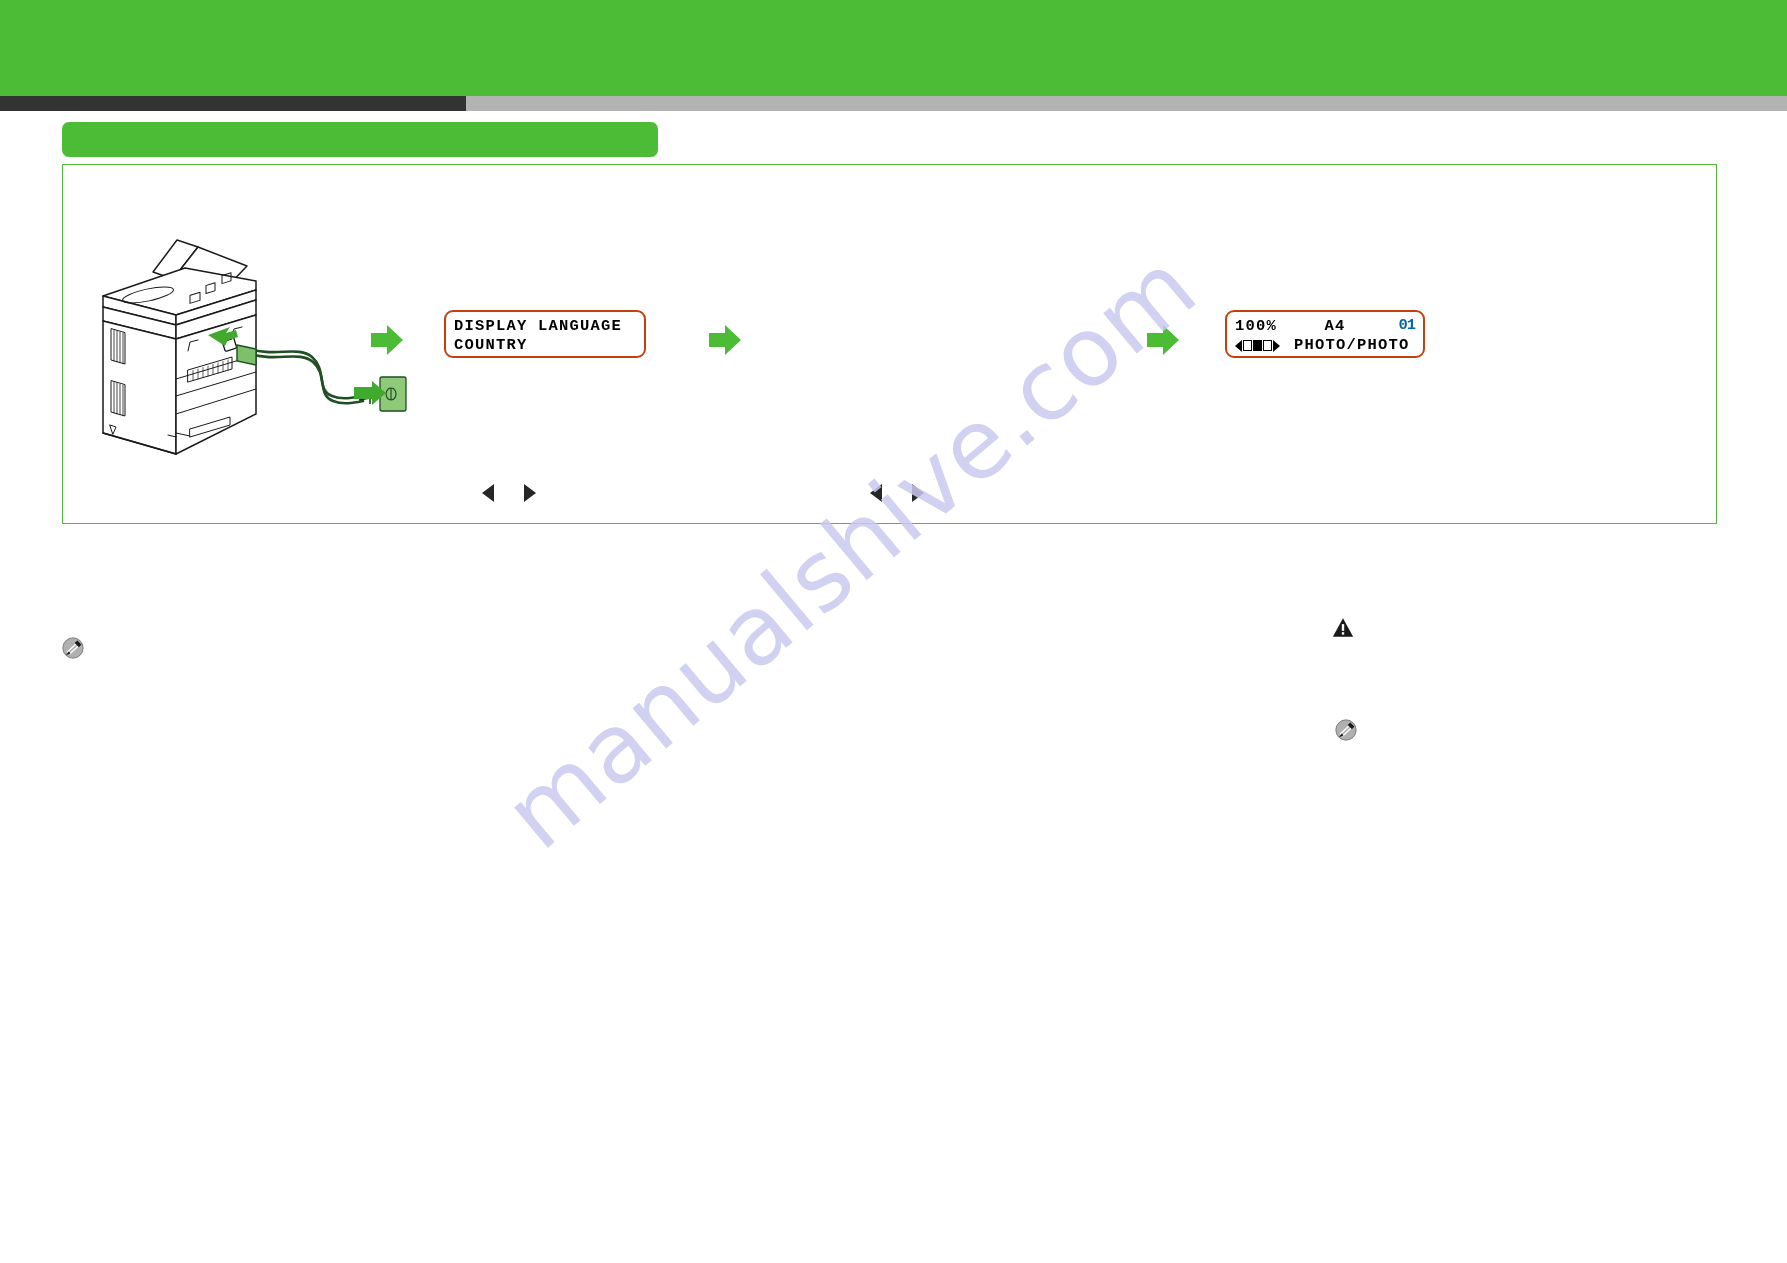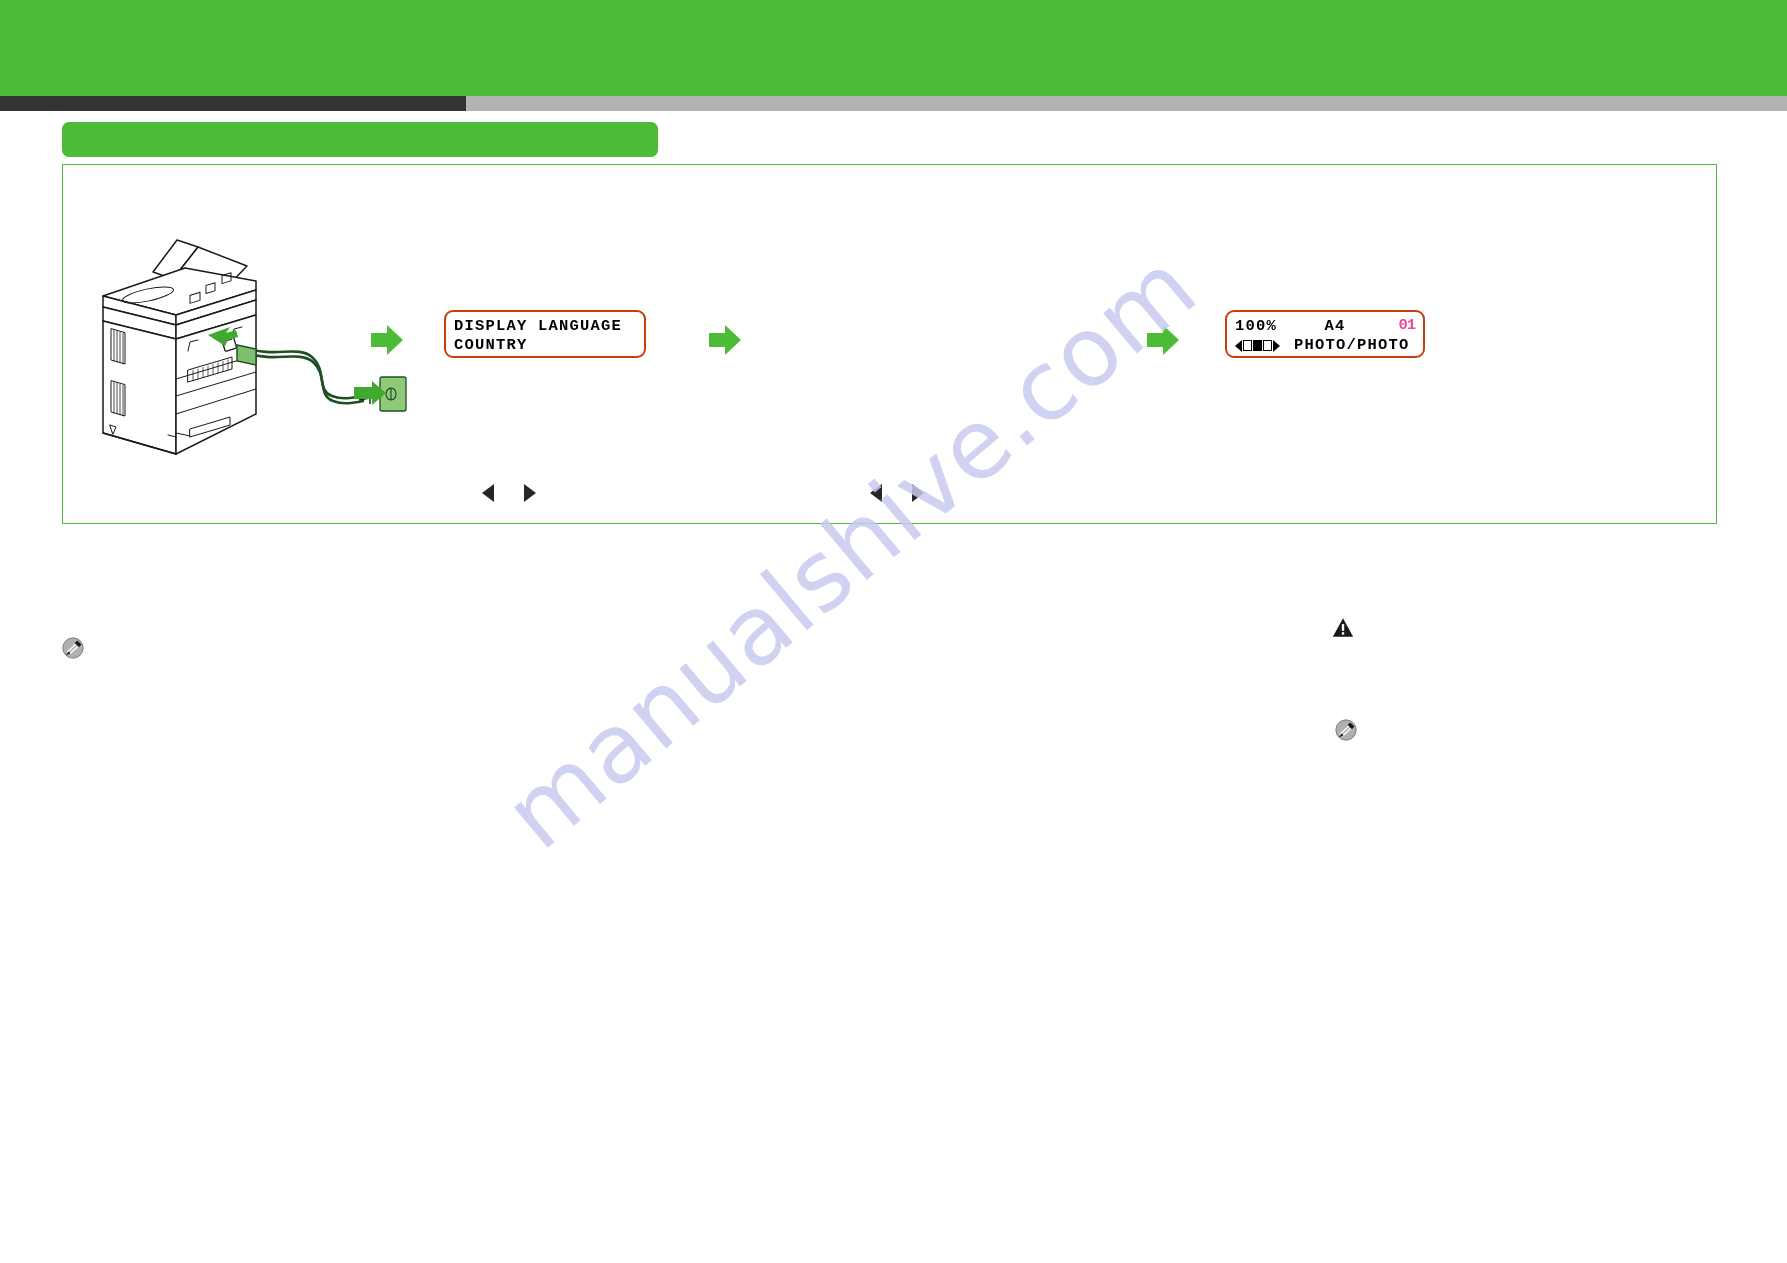--- a/index.html
+++ b/index.html
@@ -132,21 +132,21 @@
   
   #copy-count-glyph {
     position: absolute;
     right: 8px; top: 4px;
     font-family: "Liberation Mono", monospace;
     font-weight: bold;
     font-size: 15.5px;
     line-height: 18px;
     letter-spacing: -1px;
     text-align: right;
-    color: #ec4899;
+    color: #0369a1;
   }
 
   
   .density-meter {
     display: inline-flex;
     align-items: center;
     gap: 1px;
     margin-right: 7px;
     vertical-align: middle;
   }

